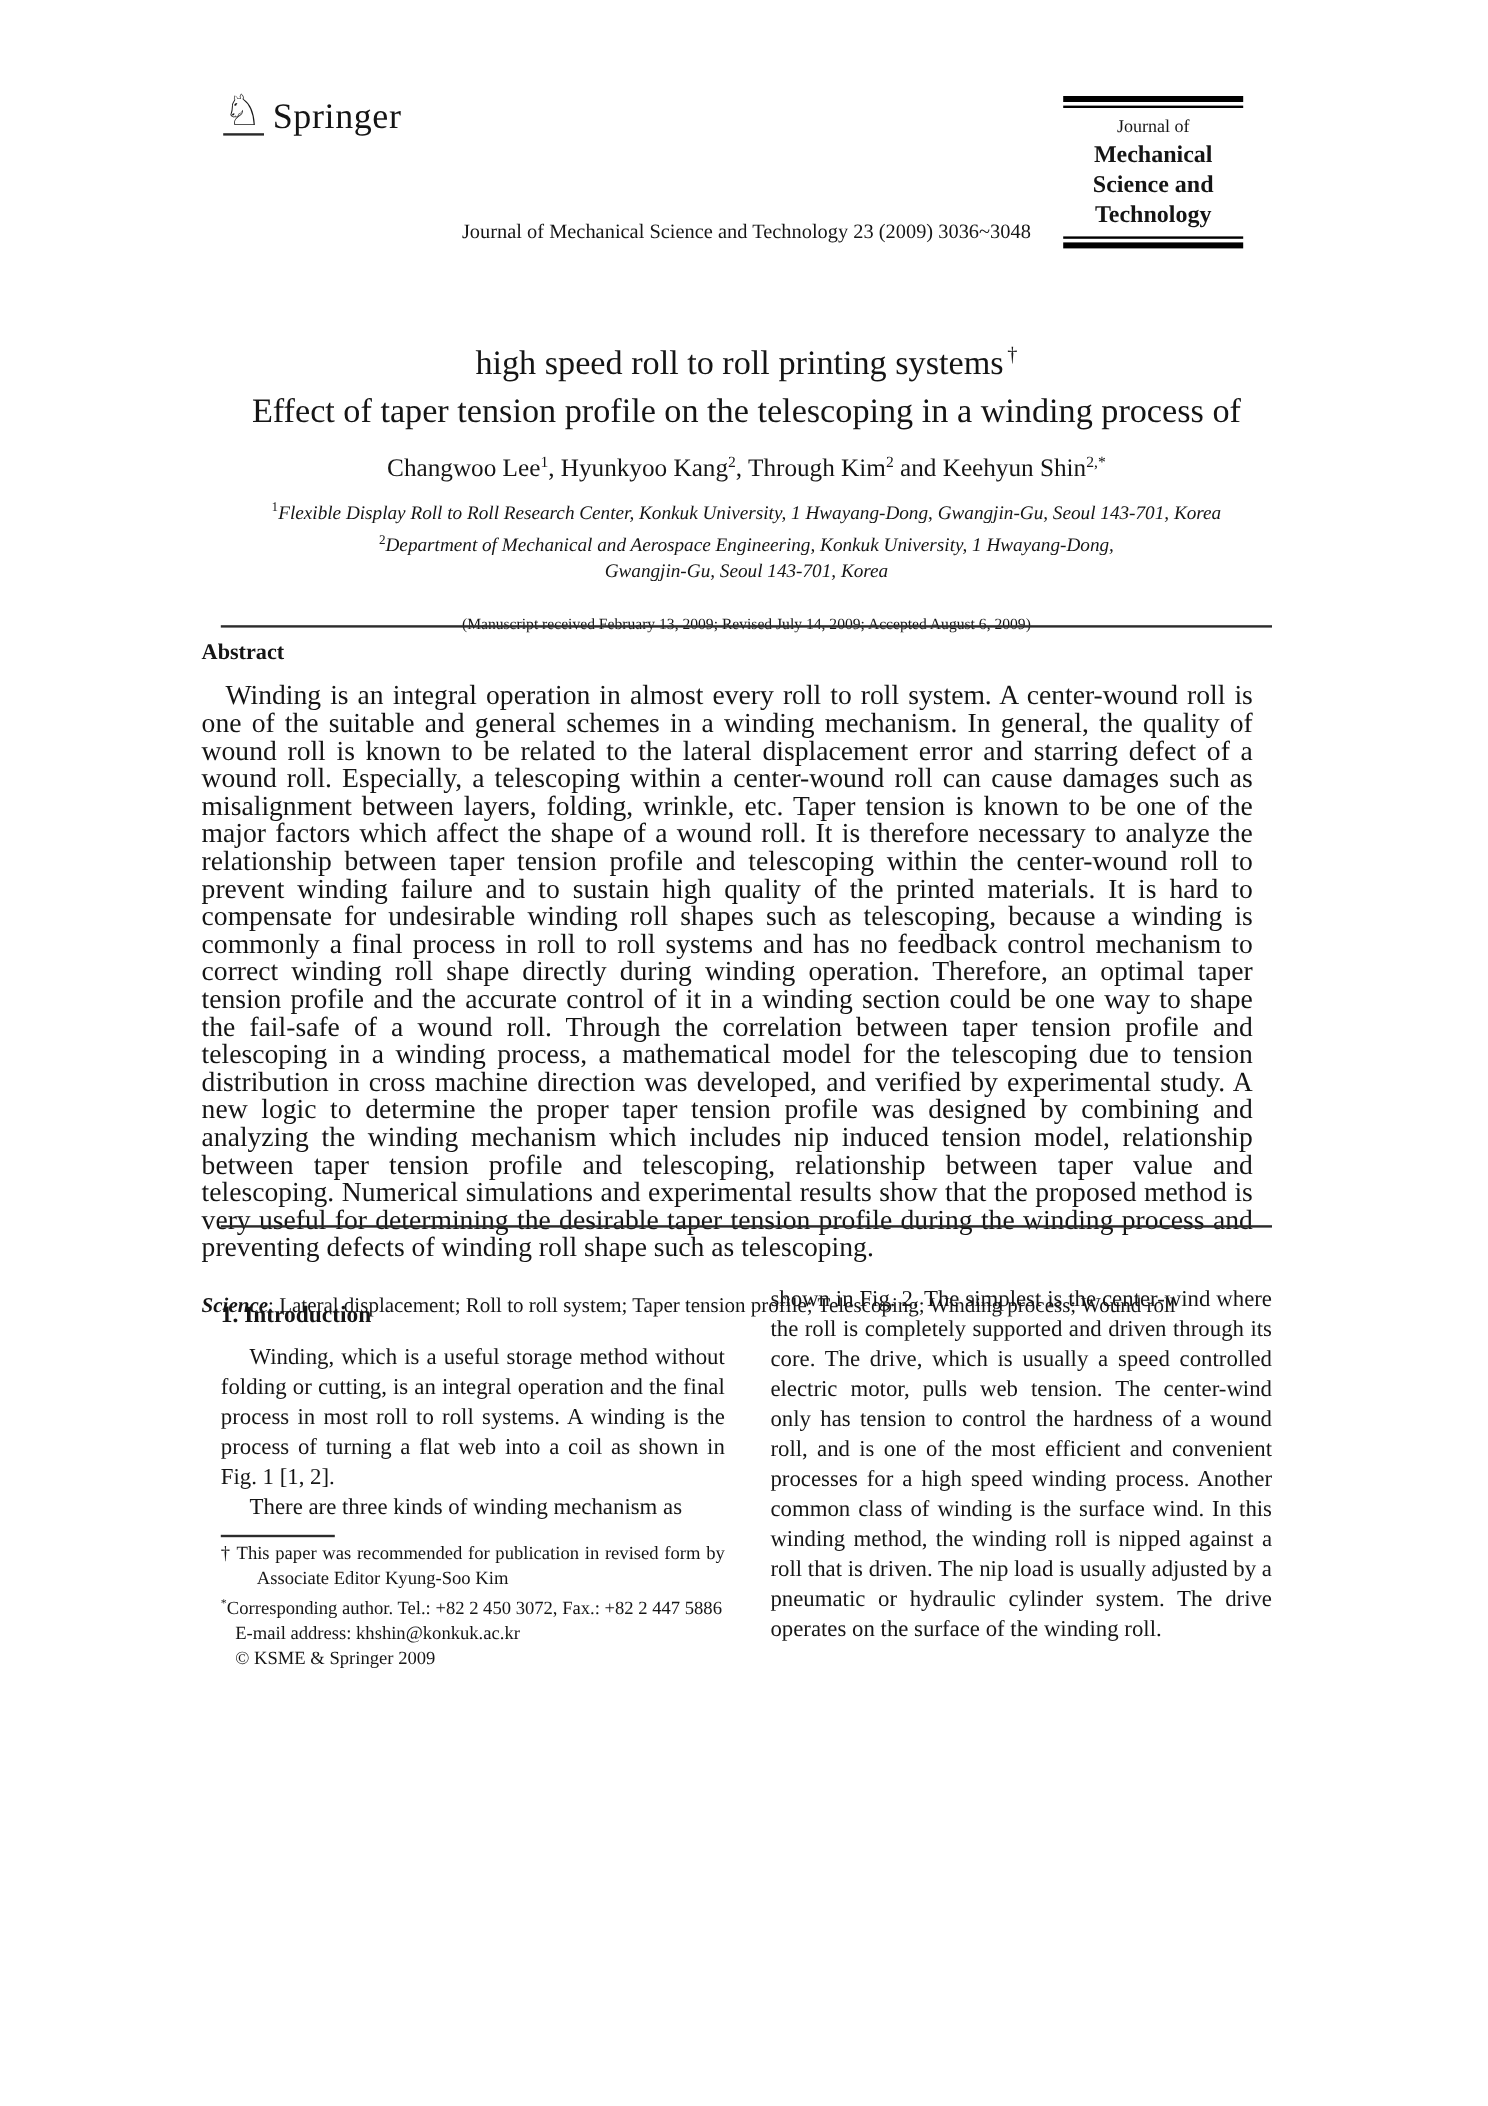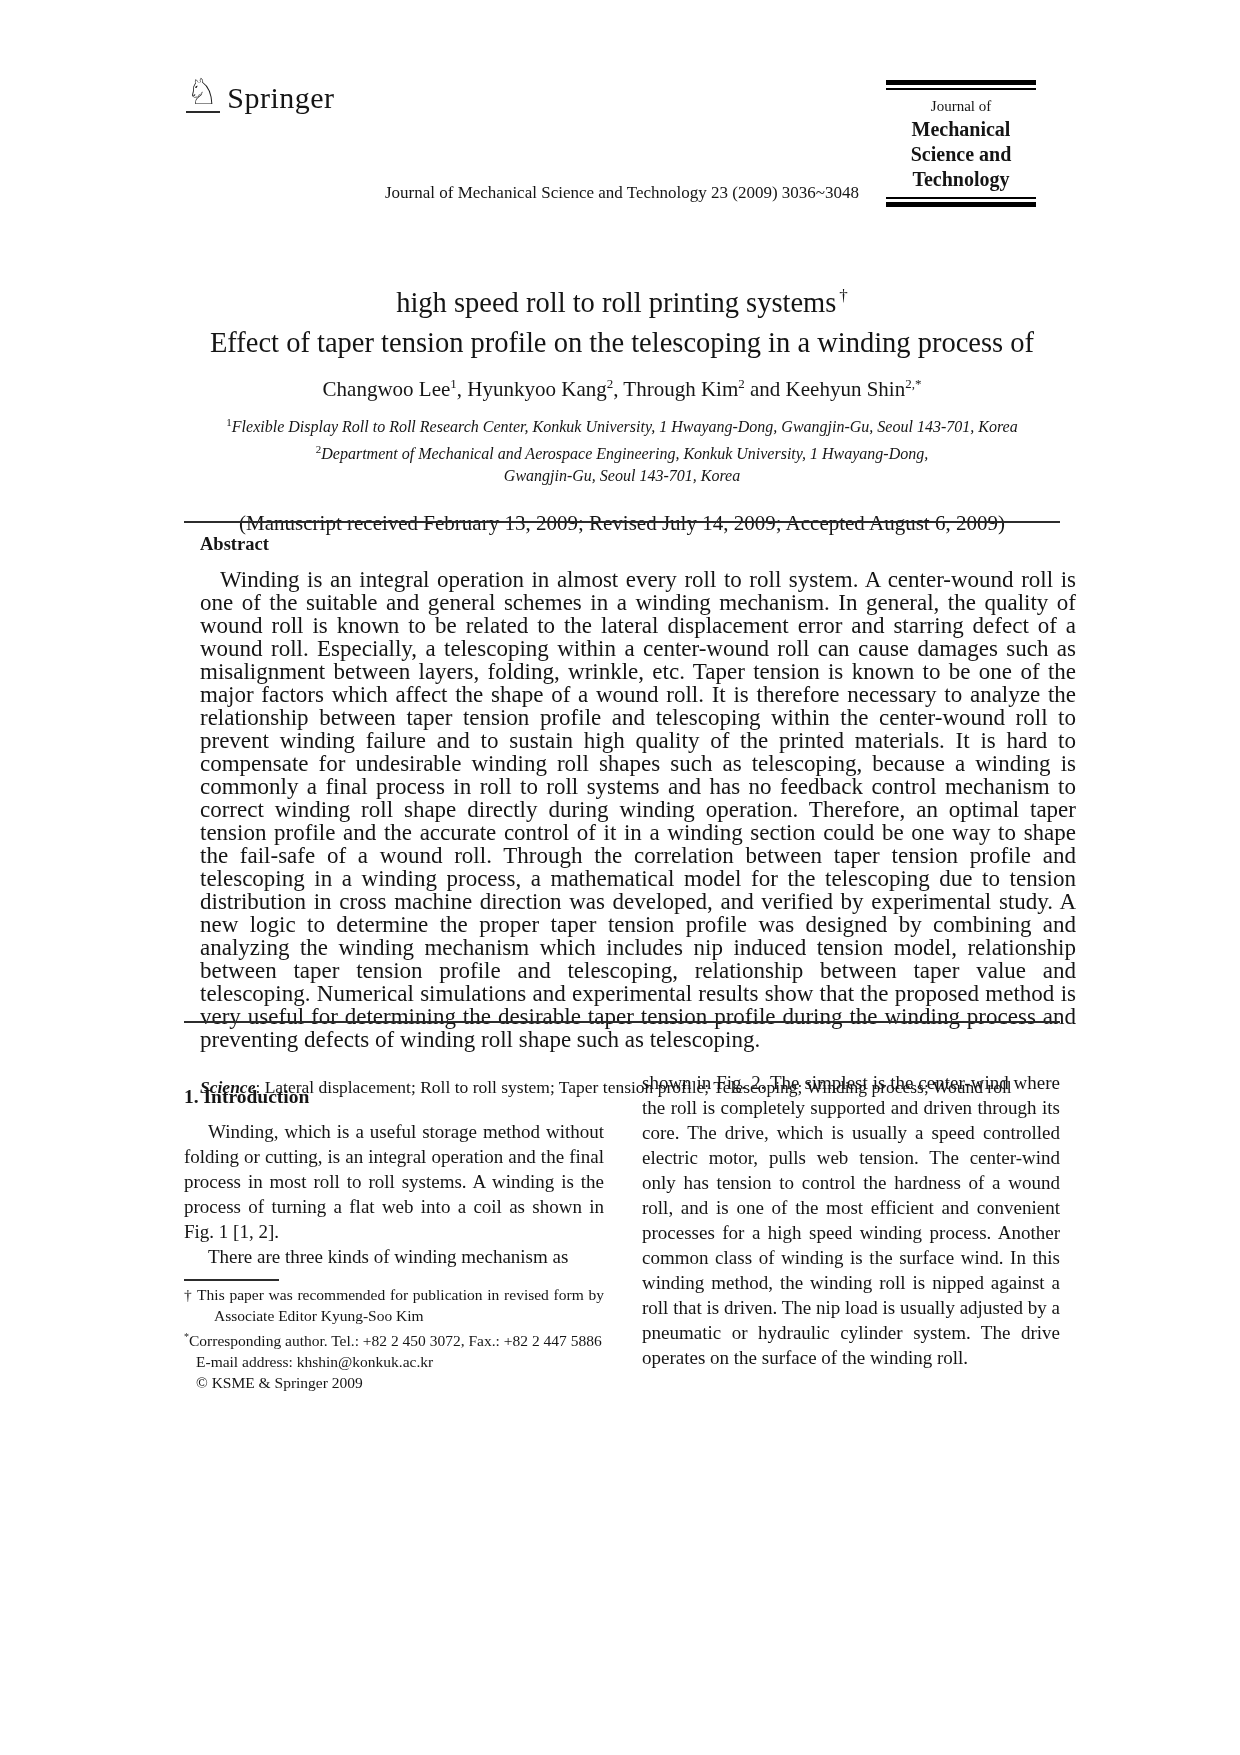--- a/index.html
+++ b/index.html
@@ -54,28 +54,28 @@
   .titleblock {
     position: absolute; left: 184px; top: 276px; width: 876px;
     text-align: center;
   }
   .title-line { font-size: 28.5px; font-weight: normal; line-height: 40px; }
   .title-line sup { font-size: 17px; margin-left: 3px; }
   .authors { margin-top: 7px; font-size: 21px; line-height: 28px; }
   .authors sup { font-size: 13px; }
   .affils { margin-top: 8px; font-style: italic; font-size: 16px; line-height: 22px; }
   .affils sup { font-size: 11px; font-style: normal; }
-  .manuscript { margin-top: 24px; font-size: 21px; }
+  .manuscript { margin-top: 24px; font-size: 13px; }
 
   
   .hr1 { position: absolute; left: 184px; top: 521px; width: 876px; border-top: 2px solid #2c2c2c; }
   .hr2 { position: absolute; left: 184px; top: 1021px; width: 876px; border-top: 2px solid #2c2c2c; }
 
   
-  .abstract { position: absolute; left: 200px; top: 534px; width: 876px; }
+  .abstract { position: absolute; left: 168px; top: 534px; width: 876px; }
   .abstract h2 { font-size: 18.5px; font-weight: bold; }
   .abstract p.body {
     margin-top: 13px; font-size: 23px; line-height: 23px;
     text-align: justify; text-indent: 20px;
   }
   .keywords { margin-top: 26px; font-size: 17.5px; }
   .keywords .kwlabel { font-weight: bold; font-style: italic; }
 
   
   .columns {

